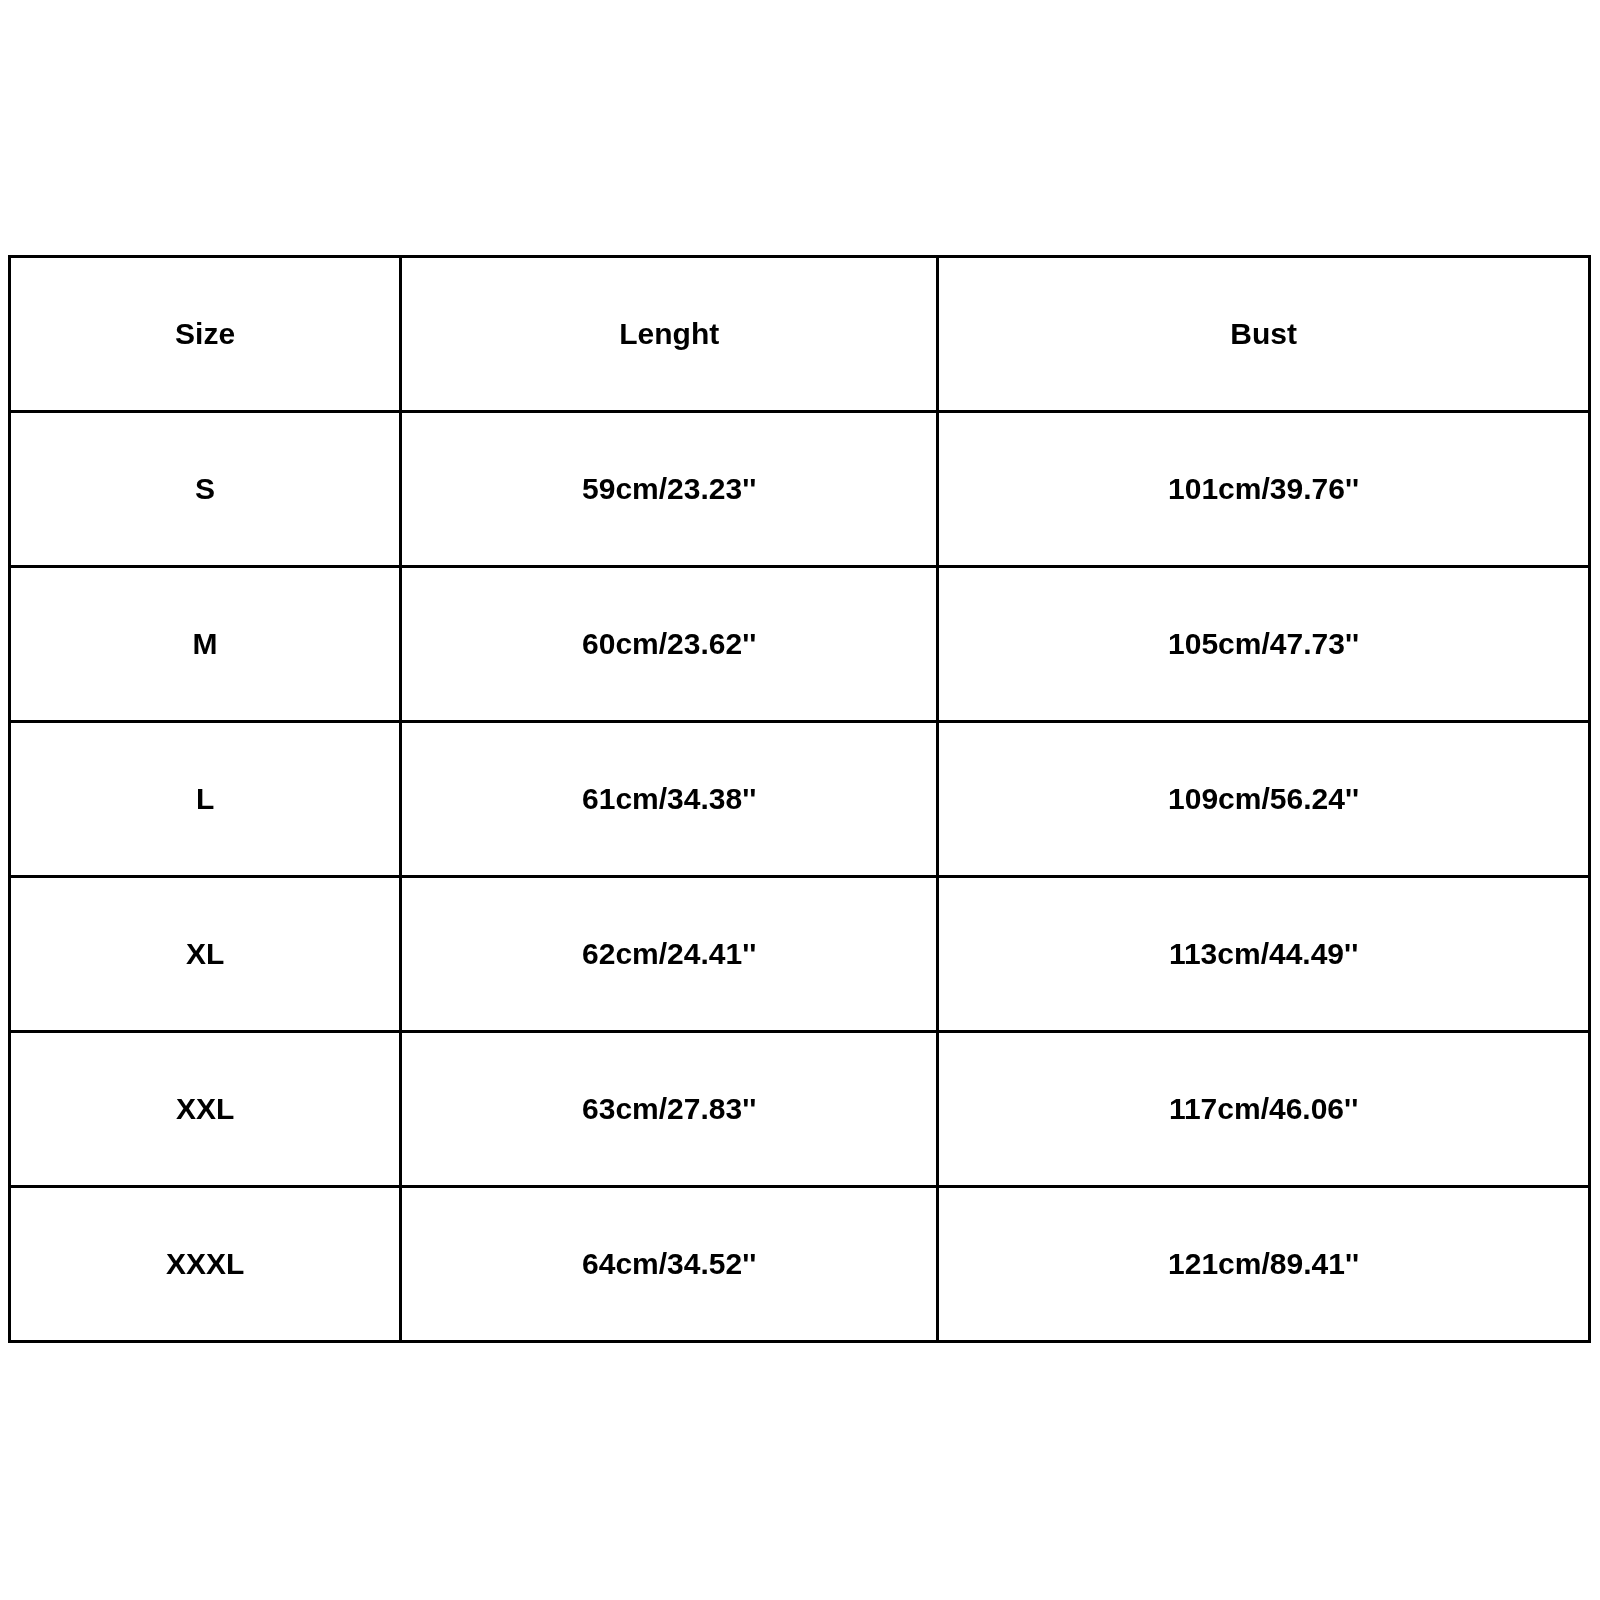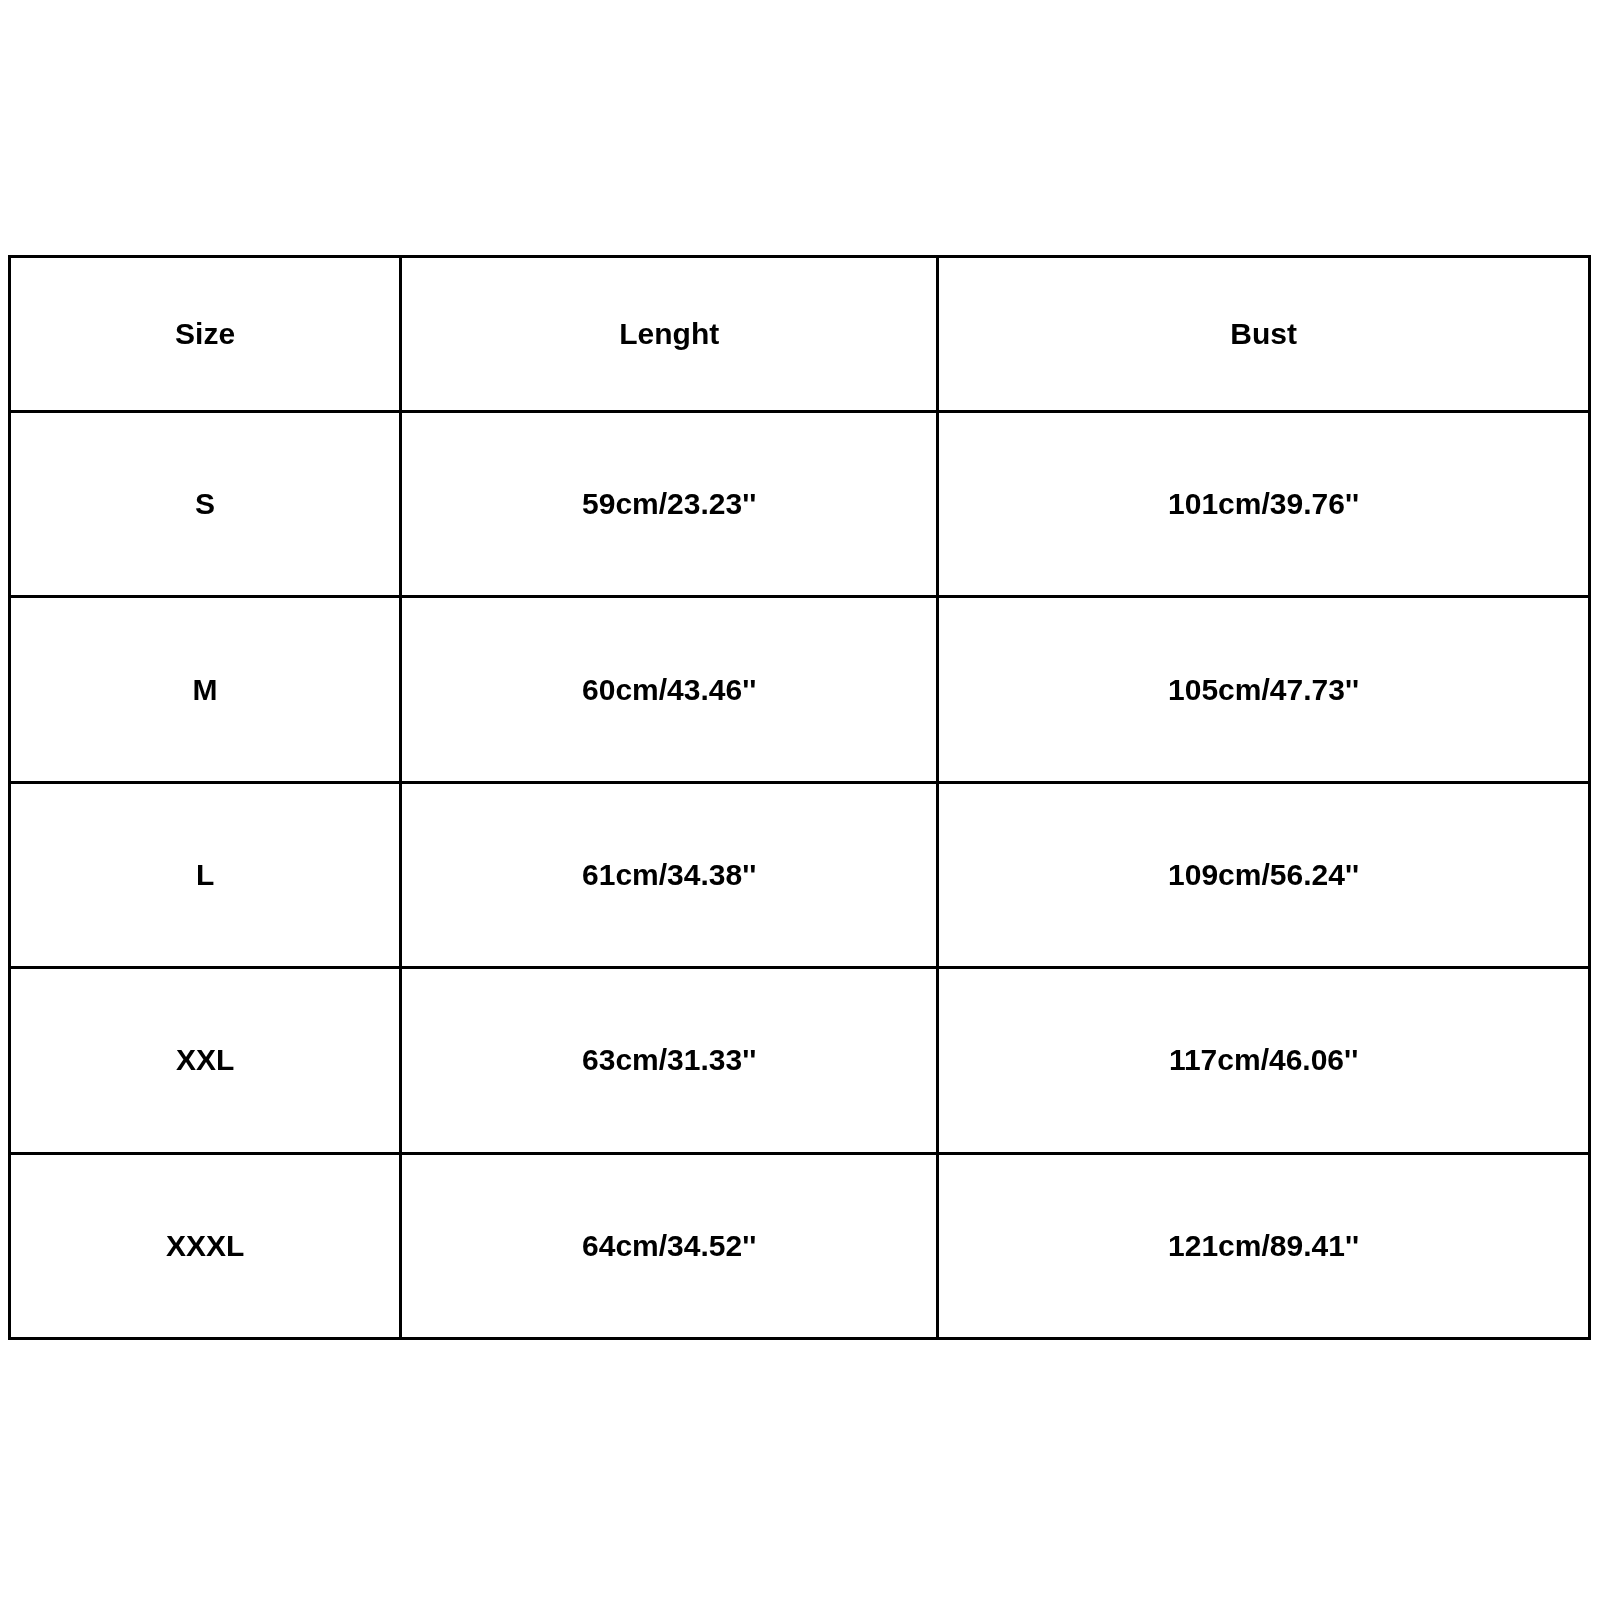--- a/index.html
+++ b/index.html
@@ -62,31 +62,36 @@
     </tr>
   </thead>
   <tbody>
     <tr>
       <td>S</td>
       <td>59cm/23.23''</td>
       <td>101cm/39.76''</td>
     </tr>
     <tr>
       <td>M</td>
-      <td>60cm/43.46''</td>
+      <td>60cm/23.62''</td>
       <td>105cm/47.73''</td>
     </tr>
     <tr>
       <td>L</td>
       <td>61cm/34.38''</td>
       <td>109cm/56.24''</td>
     </tr>
     <tr>
+      <td>XL</td>
+      <td>62cm/24.41''</td>
+      <td>113cm/44.49''</td>
+    </tr>
+    <tr>
       <td>XXL</td>
-      <td>63cm/31.33''</td>
+      <td>63cm/27.83''</td>
       <td>117cm/46.06''</td>
     </tr>
     <tr>
       <td>XXXL</td>
       <td>64cm/34.52''</td>
       <td>121cm/89.41''</td>
     </tr>
   </tbody>
 </table>
 

